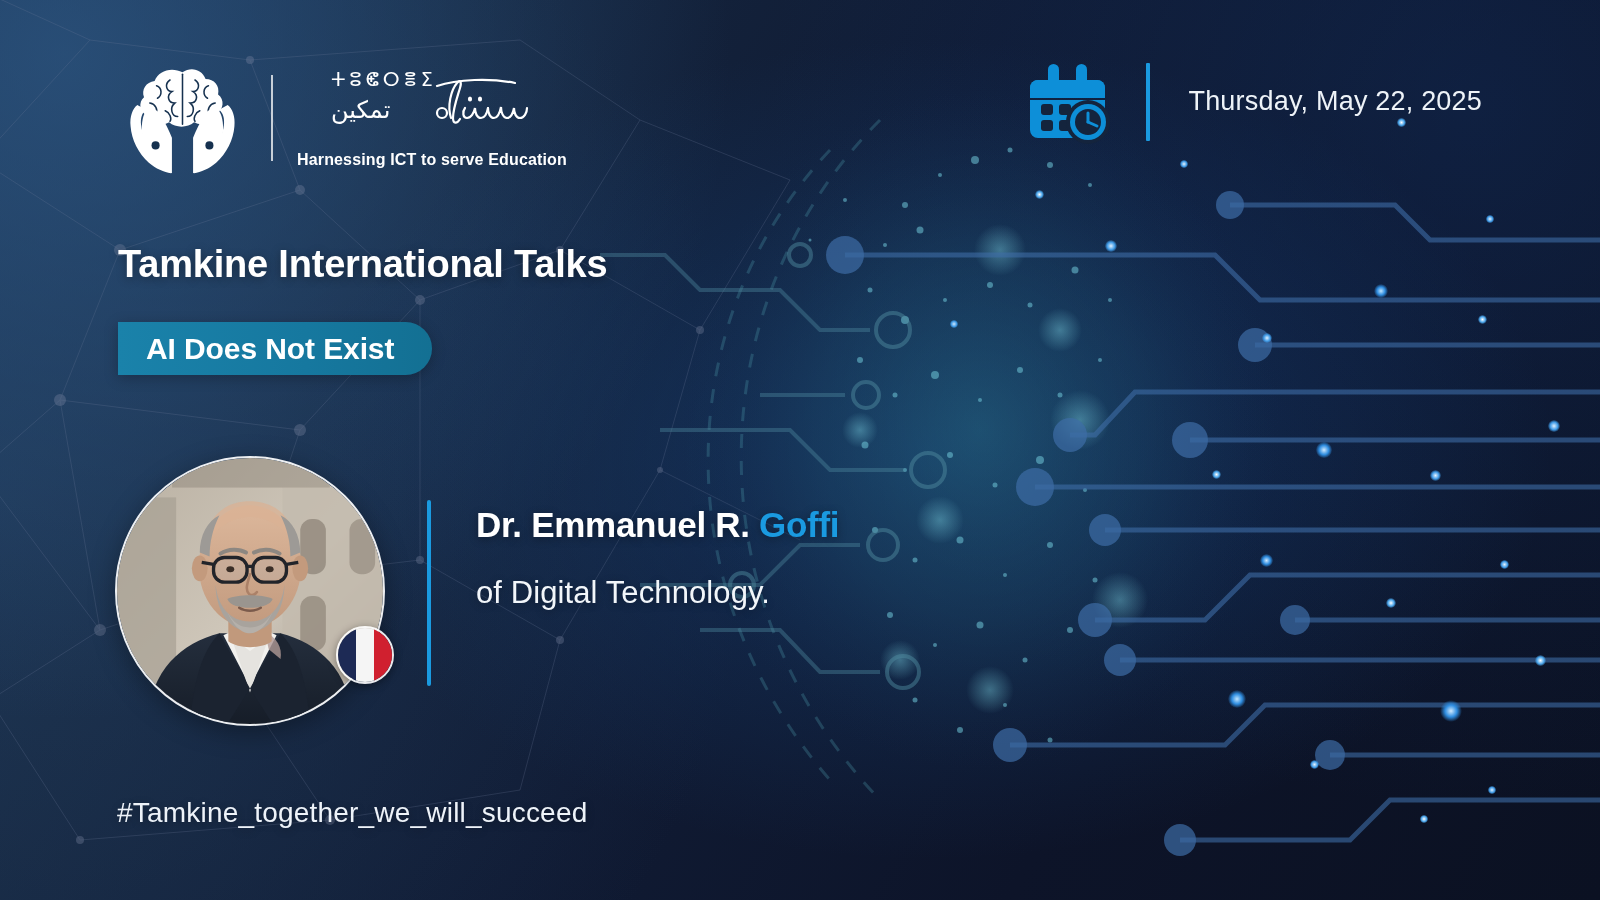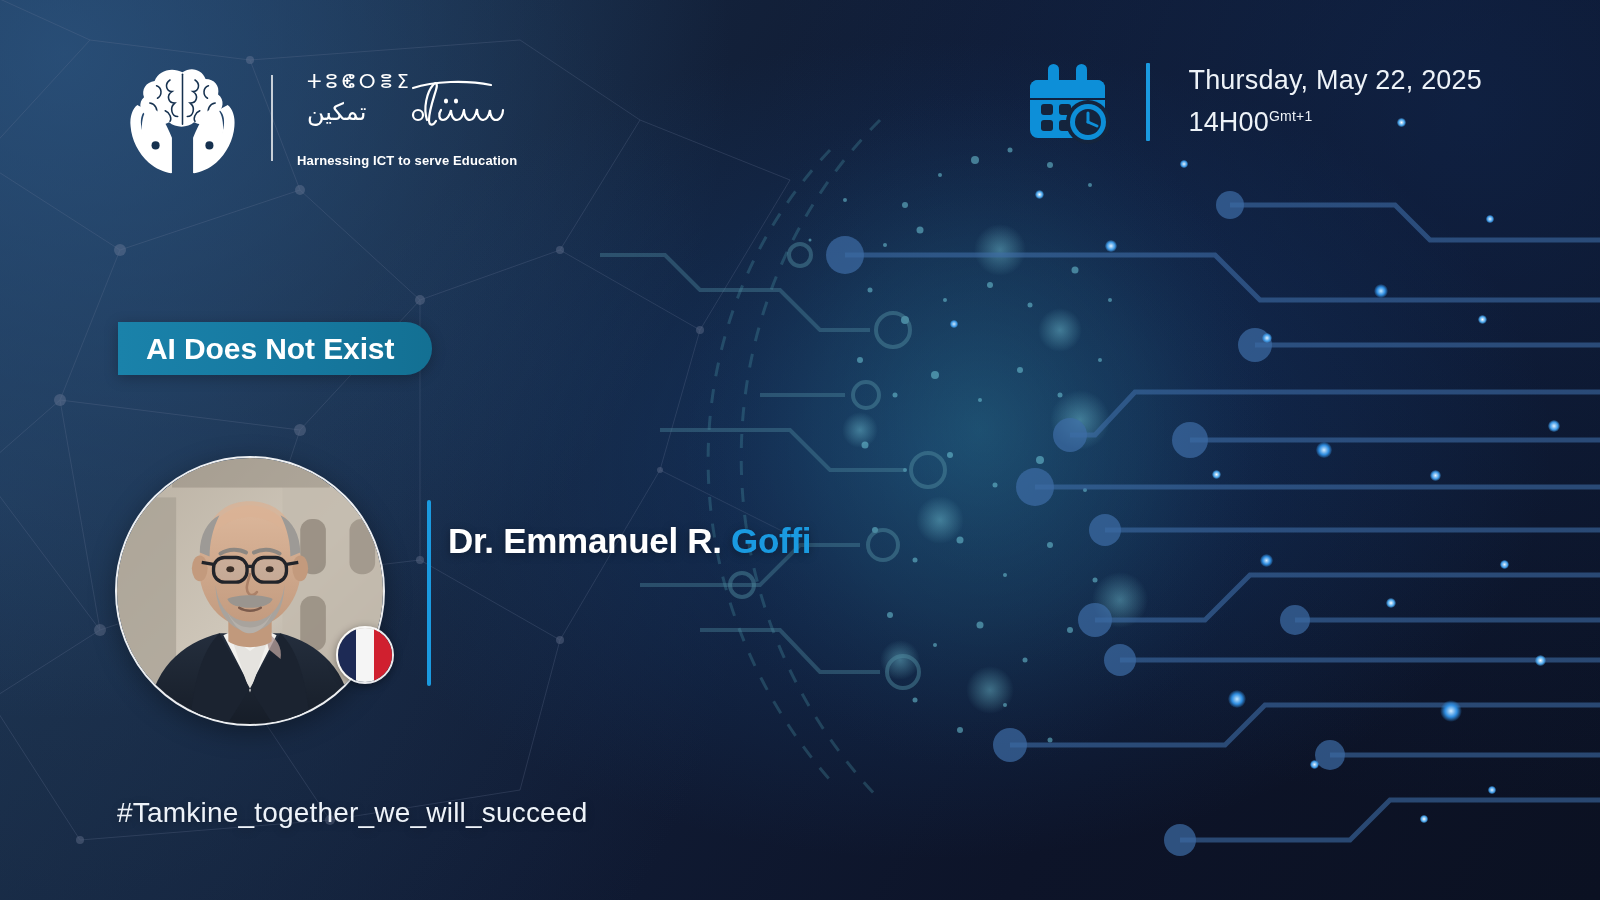--- a/index.html
+++ b/index.html
@@ -27,21 +27,21 @@
   
   .glow { position:absolute; border-radius:50%; pointer-events:none; }
 
   
   #logo { position:absolute; left:110px; top:55px; display:flex; align-items:center; gap:14px; }
   #logo .mark { width:145px; height:125px; }
   #logo .divider { width:2px; height:86px; background:rgba(255,255,255,0.75); margin:0 10px 0 2px; }
   #logo .wordblock { display:flex; flex-direction:column; align-items:center; }
   #logo .scriptrow { height:68px; width:205px; position:relative; }
   #logo .tagline {
-    font-size:13px; font-weight:bold; color:#ffffff; letter-spacing:0.15px;
+    font-size:16px; font-weight:bold; color:#ffffff; letter-spacing:0.15px;
     white-space:nowrap; margin-top:17px;
   }
 
   
   #datetime { position:absolute; right:118px; top:60px; display:flex; align-items:center; gap:14px; }
   #datetime .cal { width:82px; height:84px; flex:none; }
   #datetime .vbar { width:4px; height:78px; background:#1a9ae0; margin:0 24px 0 20px; border-radius:1px; }
   #datetime .dtext { color:#eef3f8; }
   #datetime .dline1 { font-size:27px; letter-spacing:0.2px; white-space:nowrap; line-height:1.25; }
   #datetime .dline2 { font-size:27px; letter-spacing:0.2px; white-space:nowrap; line-height:1.35; margin-top:6px; }
@@ -80,21 +80,21 @@
     border-radius:50%; overflow:hidden; border:2px solid rgba(255,255,255,0.9);
     box-shadow:0 2px 8px rgba(0,0,0,0.4); display:flex;
   }
   #flag i { display:block; height:100%; flex:1 1 33.34%; }
   #flag .fb { background:#1d2a55; }
   #flag .fw { background:#f5f5f5; }
   #flag .fr { background:#d0202f; }
 
   #speaker-rule { position:absolute; left:427px; top:500px; width:4px; height:186px; background:#1a9ae0; border-radius:2px; }
 
-  #speaker-text { position:absolute; left:448px; top:505px; width:720px;margin-top:16px; }
+  #speaker-text { position:absolute; left:476px; top:505px; width:720px; }
   #speaker-name {
     font-size:35px; font-weight:bold; color:#ffffff; letter-spacing:-0.3px; white-space:nowrap;
     text-shadow:0 2px 8px rgba(0,0,0,0.35);
   }
   #speaker-name .last { color:#1a9ae0; }
   #speaker-role { margin-top:26px; font-size:31px; color:#f2f6fa; line-height:1.45; letter-spacing:0.1px;
     text-shadow:0 2px 8px rgba(0,0,0,0.3); }
   #speaker-role .l2 { display:block; margin-top:20px; }
 
   
@@ -377,24 +377,24 @@
       <circle cx="58" cy="62" r="18" fill="#0d8fd8"></circle>
       <circle cx="58" cy="62" r="13" fill="#14243d"></circle>
       <g stroke="#0d8fd8" stroke-width="3" stroke-linecap="round">
         <path d="M58,62 L58,53"></path>
         <path d="M58,62 L67,66"></path>
       </g>
     </svg>
     <div class="vbar"></div>
     <div class="dtext">
       <div class="dline1">Thursday, May 22, 2025</div>
-      <div class="dline2"><span>14H00</span><span class="sup">Gmt+1</span></div>
     </div>
   </div>
 
+  <div id="headline">Tamkine International Talks</div>
 
   <div id="topic-badge">
     <span class="label">AI Does Not Exist</span>
   </div>
 
   <div id="portrait">
     <svg viewBox="0 0 270 270">
       <defs>
         <clipPath id="pclip">
             <circle cx="135" cy="135" r="135"></circle>
@@ -479,18 +479,19 @@
   <div id="flag">
     <i class="fb"></i>
     <i class="fw"></i>
     <i class="fr"></i>
   </div>
 
   <div id="speaker-rule"></div>
   <div id="speaker-text">
     <div id="speaker-name"><span>Dr. Emmanuel R. </span><span class="last">Goffi</span></div>
     <div id="speaker-role">
+      <span class="l2">of Digital Technology.</span>
     </div>
   </div>
 
   <div id="hashtag">#Tamkine_together_we_will_succeed</div>
 
 </div>
 
 </body></html>

